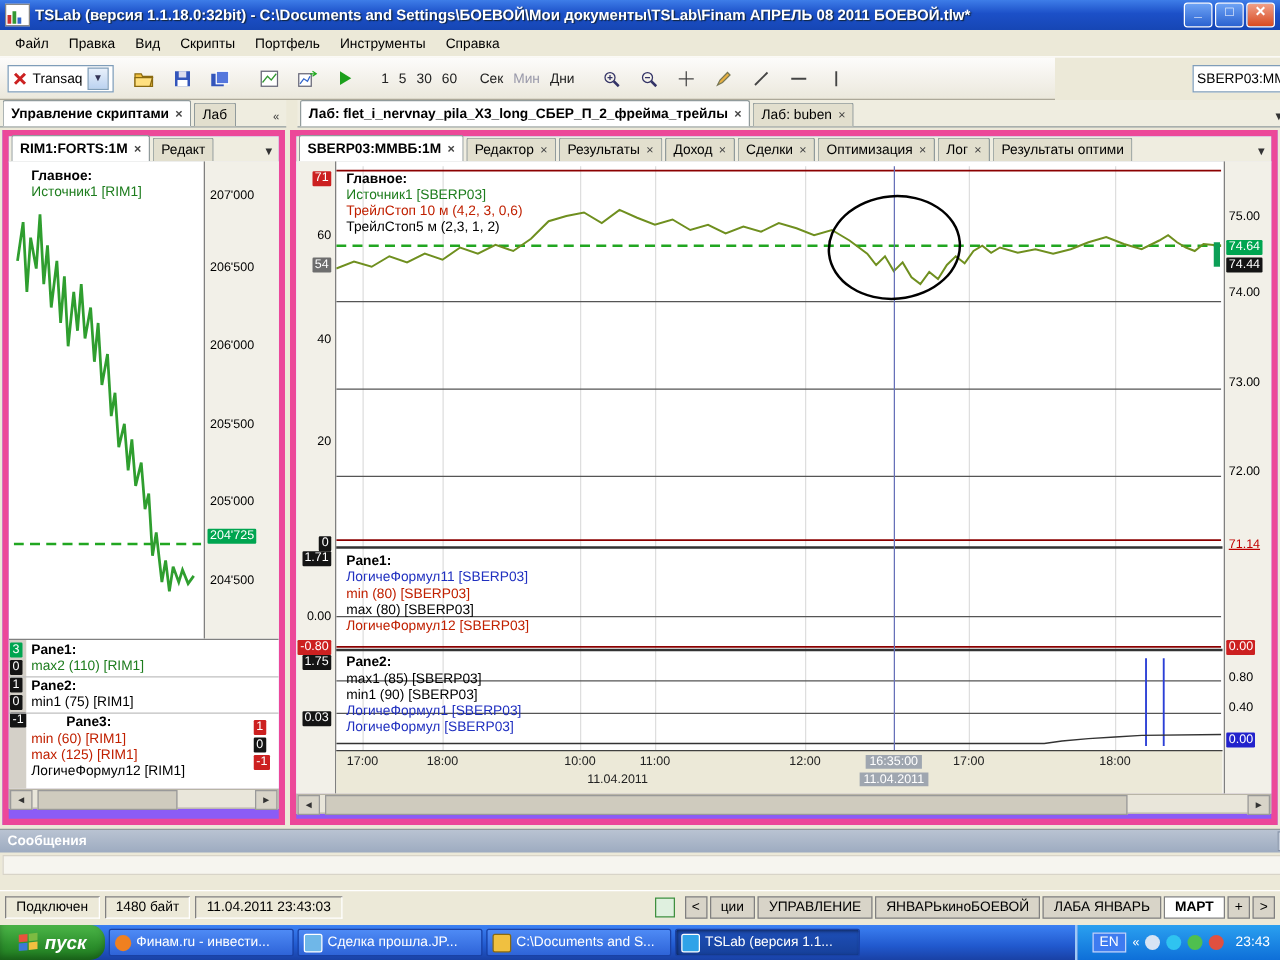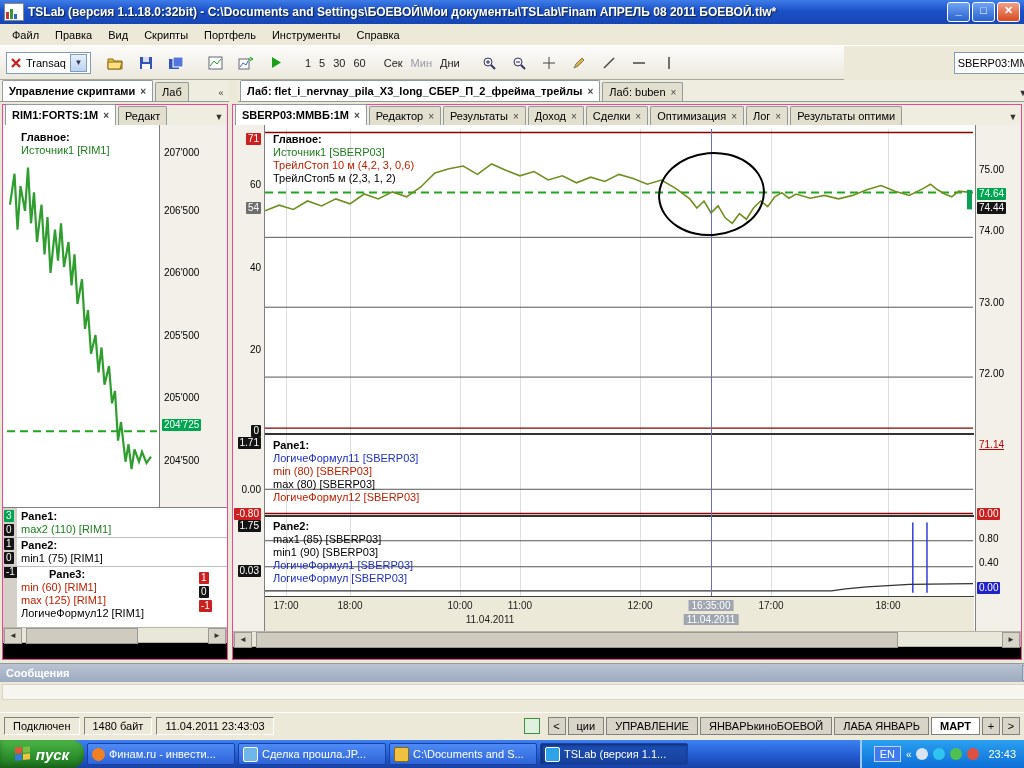--- a/index.html
+++ b/index.html
@@ -30,21 +30,21 @@
   .combo{height:20px;background:#fff;border:1px solid #7F9DB9;display:flex;align-items:center;padding:0 3px;}
   .combo .dd{width:15px;height:16px;margin-left:4px;background:linear-gradient(#E8F0FB,#BBD2F0);border:1px solid #7F9DB9;font-size:8px;text-align:center;line-height:16px;color:#335;}
   
   .docstrip{position:absolute;top:80px;height:22px;display:flex;align-items:flex-end;background:#EFEDE0;border-bottom:1px solid #919B9C;box-sizing:border-box;}
   .tab{height:18px;display:flex;align-items:center;padding:0 6px;background:#E2DFCE;border:1px solid #919B9C;border-bottom:none;
     margin-left:2px;border-radius:2px 2px 0 0;white-space:nowrap;overflow:hidden;}
   .tab.active{background:#fff;font-weight:bold;height:20px;}
   .tab .x{margin-left:5px;font-size:10px;color:#444;}
   .strip-btn{margin-left:auto;width:16px;height:16px;font-size:9px;text-align:center;line-height:16px;color:#333;}
   
-  .panel{position:absolute;background:#000000;border:1px solid #ec4899;box-sizing:border-box;}
+  .panel{position:absolute;background:#8b5cf6;border:5px solid #ec4899;box-sizing:border-box;}
   .ptabs{position:absolute;top:0;left:0;right:0;height:20px;display:flex;align-items:flex-end;background:#EFEDE0;border-bottom:1px solid #919B9C;}
   .chartbox{position:absolute;left:0;right:0;background:#fff;overflow:hidden;}
   .scale-label{position:absolute;font-size:10px;line-height:12px;white-space:nowrap;}
   .sbx{padding:0 2px;border-radius:1px;}
   .sb-green{background:#00A550;color:#fff;}
   .sb-red{background:#CC2020;color:#fff;}
   .sb-blue{background:#2222CC;color:#fff;}
   .sb-black{background:#141414;color:#fff;}
   .sb-gray{background:#6E6E6E;color:#fff;}
   .red-text{color:#C00000;}
@@ -428,21 +428,21 @@
         </div>
       </div>
 
       <div class="abs" style="left:742px;top:0;width:47px;height:506px;border-left:1px solid #808080;background:#F2F0E8;">
         <span class="scale-label" style="left:3px;top:39px;">75.00</span>
         <span class="scale-label sbx sb-green" style="left:1px;top:63px;">74.64</span>
         <span class="scale-label sbx sb-black" style="left:1px;top:77px;">74.44</span>
         <span class="scale-label" style="left:3px;top:100px;">74.00</span>
         <span class="scale-label" style="left:3px;top:172px;">73.00</span>
         <span class="scale-label" style="left:3px;top:243px;">72.00</span>
-        <span class="scale-label red-text" style="left:3px;top:314px;text-decoration:underline;">71.14</span>
+        <span class="scale-label red-text" style="left:3px;top:301px;text-decoration:underline;">71.14</span>
         <span class="scale-label sbx sb-red" style="left:1px;top:383px;">0.00</span>
         <span class="scale-label" style="left:3px;top:408px;">0.80</span>
         <span class="scale-label" style="left:3px;top:432px;">0.40</span>
         <span class="scale-label sbx sb-blue" style="left:1px;top:457px;">0.00</span>
       </div>
     </div>
 
     <div class="hscroll" style="top:526px;">
       <span class="sc-arrow">◄</span>
       <span class="sc-thumb" style="width:640px;margin-left:4px;"></span>

